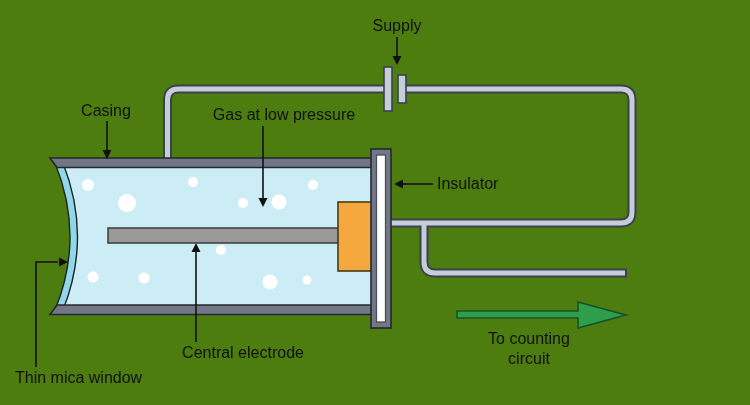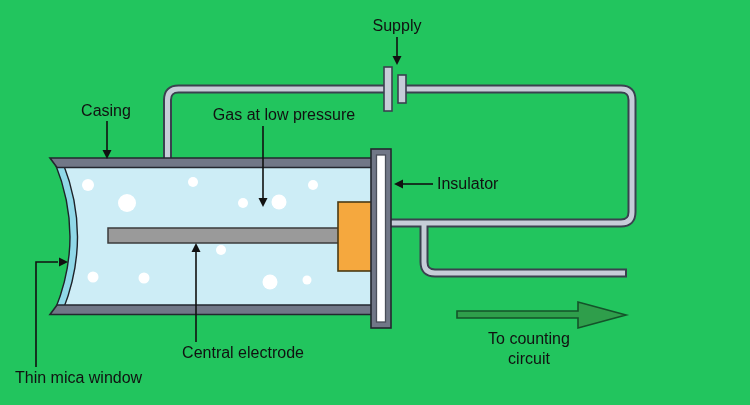--- a/index.html
+++ b/index.html
@@ -1,16 +1,16 @@
 <!DOCTYPE html>
 <html><head>
 <meta charset="utf-8">
 <style>
   html,body{margin:0;padding:0;background:#ffffff;}
-  .stage{position:relative;width:750px;height:405px;background:#22c55e;overflow:hidden;}
+  .stage{position:relative;width:750px;height:405px;background:#4d7c0f;overflow:hidden;}
   svg{display:block;}
   svg text{font-family:"Liberation Sans","DejaVu Sans",sans-serif;font-size:16px;fill:#111111;}
   .wire-dark{fill:none;stroke:#3a414f;stroke-width:9;}
   .wire-light{fill:none;stroke-width:5;}
   .supply-bar{stroke:#3a414f;stroke-width:1.6;}
   .casing-part{stroke:#23272f;stroke-width:1.6;}
   .mica{stroke:#1e2228;stroke-width:1.4;}
   .electrode{stroke:#3b3b3b;stroke-width:1.5;}
   .mount{stroke:#4a3a14;stroke-width:1.6;}
   .slot{fill:#ffffff;stroke:#4a4f5a;stroke-width:1.3;}

